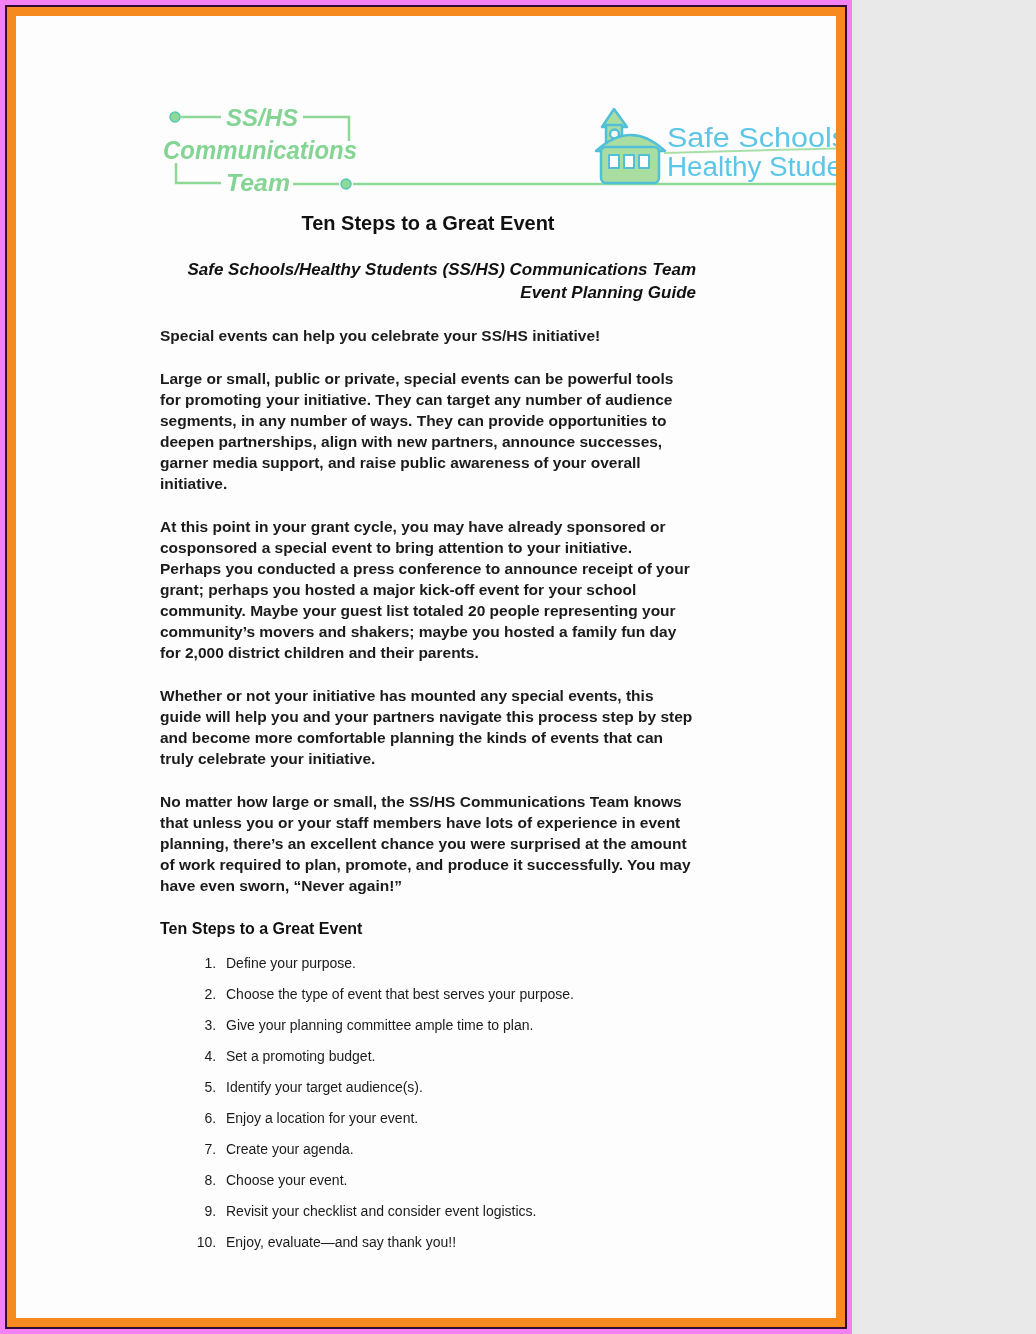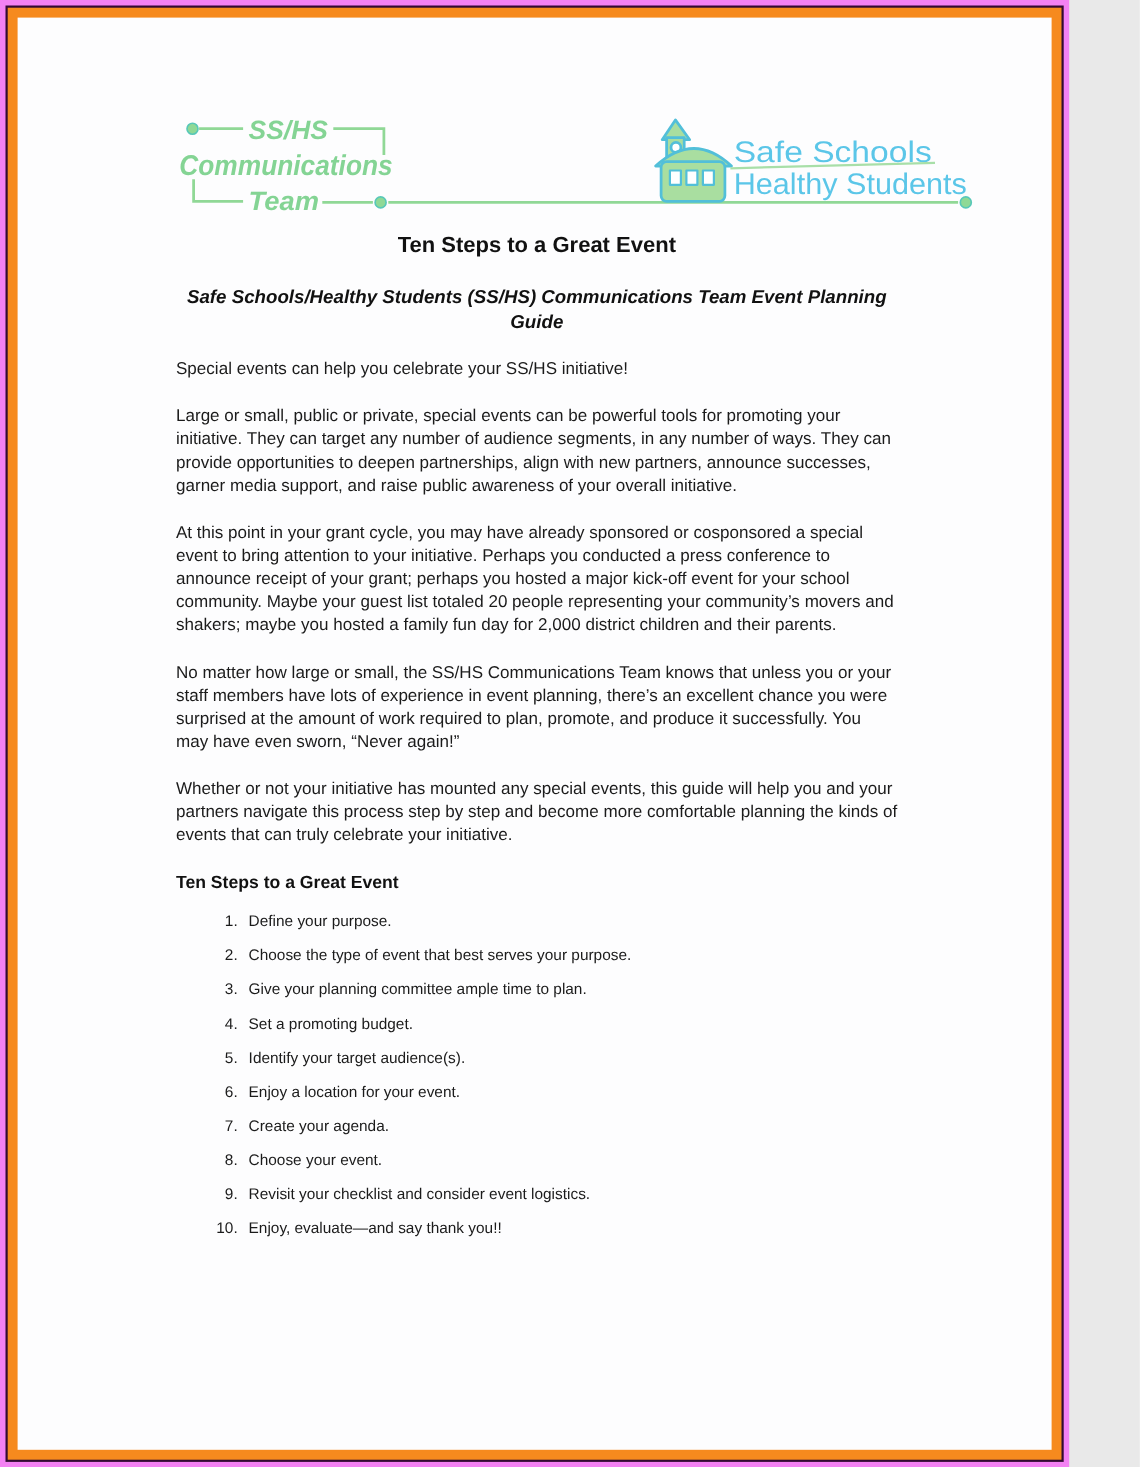--- a/index.html
+++ b/index.html
@@ -1,27 +1,27 @@
 <!DOCTYPE html>
 <html><head>
 <meta charset="utf-8">
 <style>
   html,body{margin:0;padding:0;background:#e9e9e9;}
   *{box-sizing:border-box;}
-  .frame{position:relative;width:972px;height:1334px;background:#f381f3;font-family:"Liberation Sans",sans-serif;}
+  .frame{position:relative;width:852px;height:1334px;background:#f381f3;font-family:"Liberation Sans",sans-serif;}
   .frame-dark{position:absolute;inset:5px;background:#330a33;}
   .frame-orange{position:absolute;inset:7px;background:#f68a1e;}
   .page{position:absolute;inset:16px;background:#fdfdfe;overflow:hidden;}
   .header-art{position:absolute;left:134px;top:79px;width:750px;height:105px;}
   .logo-green-text{font-family:"Liberation Sans",sans-serif;font-weight:bold;font-style:italic;fill:#84d494;}
   .logo-teal-text{font-family:"Liberation Sans",sans-serif;fill:#5bc6e8;}
   .content{position:relative;padding:194px 140px 0 144px;color:#1b1b1b;}
   h1.title{margin:0 0 22px 0;font-size:20px;line-height:26px;text-align:center;font-weight:bold;color:#111;}
-  h2.subtitle{margin:0 auto 21px auto;max-width:680px;font-size:17px;line-height:23px;text-align:center;font-weight:bold;font-style:italic;color:#111;}
-  .content p{margin:0 0 22px 0;font-size:15.5px;line-height:21px;max-width:724px;}
+  h2.subtitle{margin:0 auto 21px auto;max-width:680px;font-size:17px;line-height:23px;text-align:right;font-weight:bold;font-style:italic;color:#111;}
+  .content p{margin:0 0 22px 0;font-size:15.5px;line-height:21px;max-width:724px;font-weight:bold;}
   h3.list-heading{margin:10px 0 14px 0;font-size:16px;line-height:21px;font-weight:bold;color:#111;}
   ol.steps{margin:0 0 22px 0;padding-left:60px;font-size:14px;line-height:21px;max-width:700px;}
   ol.steps li{margin-bottom:10px;padding-left:6px;}
   p.closing{margin-top:21px;}
 </style>
 </head>
 <body>
 
 <div class="frame">
   <div class="frame-dark"></div>
@@ -63,22 +63,22 @@
       <text class="logo-teal-text" x="517" y="81" font-size="27" textLength="212" lengthAdjust="spacingAndGlyphs">Healthy Students</text>
     </svg>
 
     <div class="content">
       <h1 class="title">Ten Steps to a Great Event</h1>
       <h2 class="subtitle">Safe Schools/Healthy Students (SS/HS) Communications Team Event Planning Guide</h2>
 
       <p>Special events can help you celebrate your SS/HS initiative!</p>
       <p>Large or small, public or private, special events can be powerful tools for promoting your initiative. They can target any number of audience segments, in any number of ways. They can provide opportunities to deepen partnerships, align with new partners, announce successes, garner media support, and raise public awareness of your overall initiative.</p>
       <p>At this point in your grant cycle, you may have already sponsored or cosponsored a special event to bring attention to your initiative. Perhaps you conducted a press conference to announce receipt of your grant; perhaps you hosted a major kick-off event for your school community. Maybe your guest list totaled 20 people representing your community’s movers and shakers; maybe you hosted a family fun day for 2,000 district children and their parents.</p>
+      <p>Whether or not your initiative has mounted any special events, this guide will help you and your partners navigate this process step by step and become more comfortable planning the kinds of events that can truly celebrate your initiative.</p>
       <p>No matter how large or small, the SS/HS Communications Team knows that unless you or your staff members have lots of experience in event planning, there’s an excellent chance you were surprised at the amount of work required to plan, promote, and produce it successfully. You may have even sworn, “Never again!”</p>
-      <p>Whether or not your initiative has mounted any special events, this guide will help you and your partners navigate this process step by step and become more comfortable planning the kinds of events that can truly celebrate your initiative.</p>
 
       <h3 class="list-heading">Ten Steps to a Great Event</h3>
       <ol class="steps">
         <li>Define your purpose.</li>
         <li>Choose the type of event that best serves your purpose.</li>
         <li>Give your planning committee ample time to plan.</li>
         <li>Set a promoting budget.</li>
         <li>Identify your target audience(s).</li>
         <li>Enjoy a location for your event.</li>
         <li>Create your agenda.</li>

